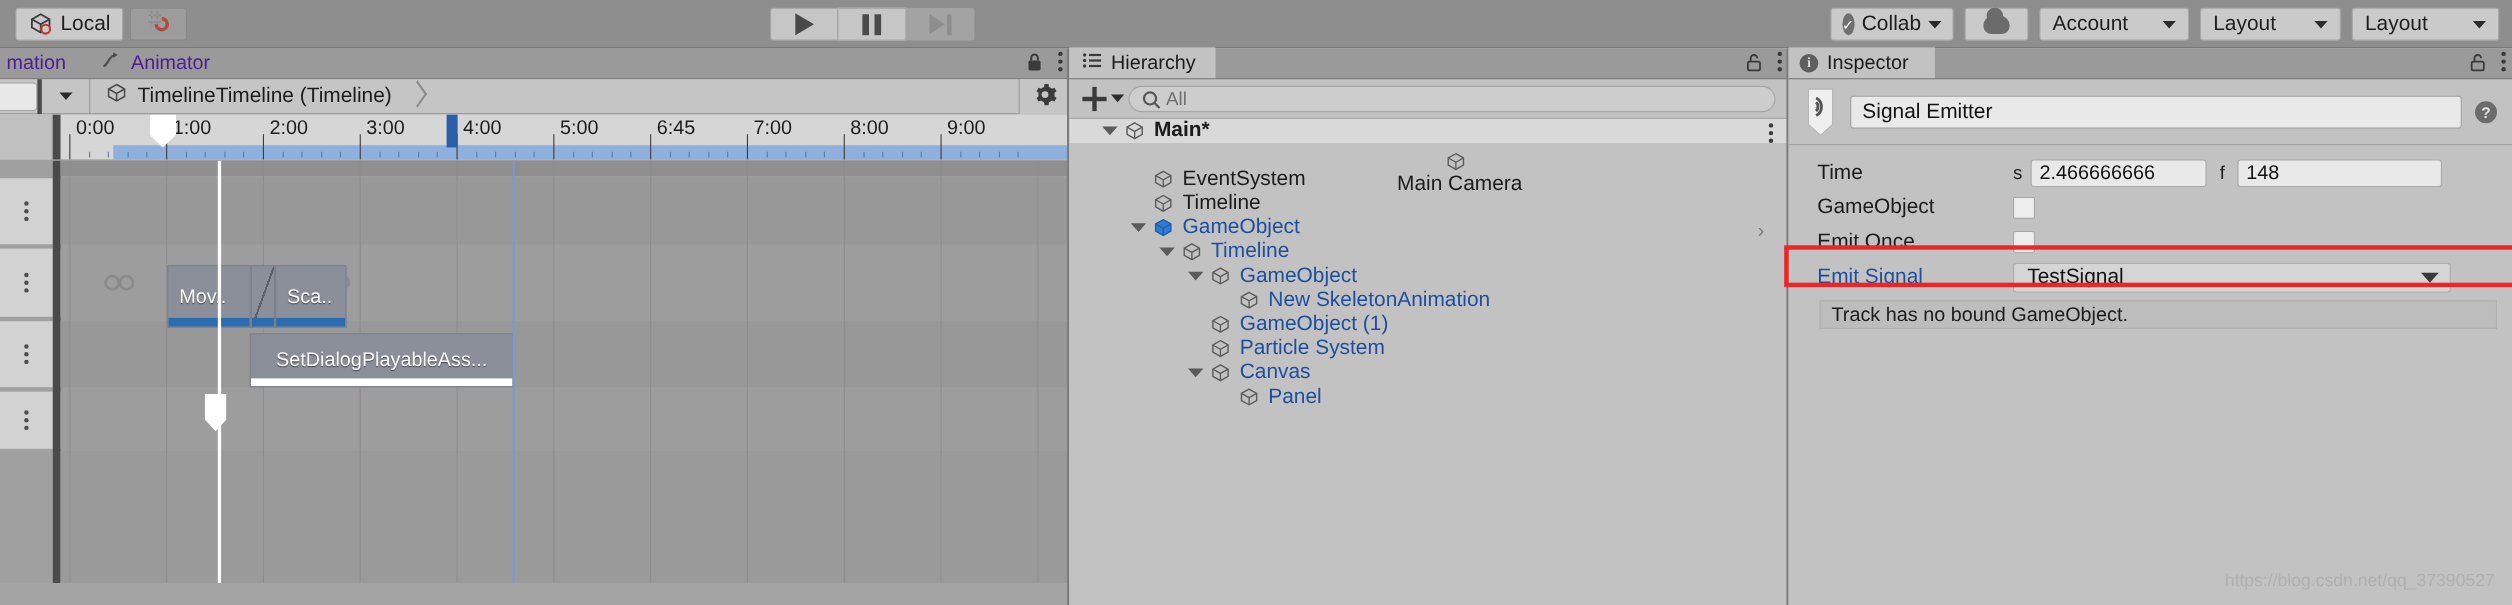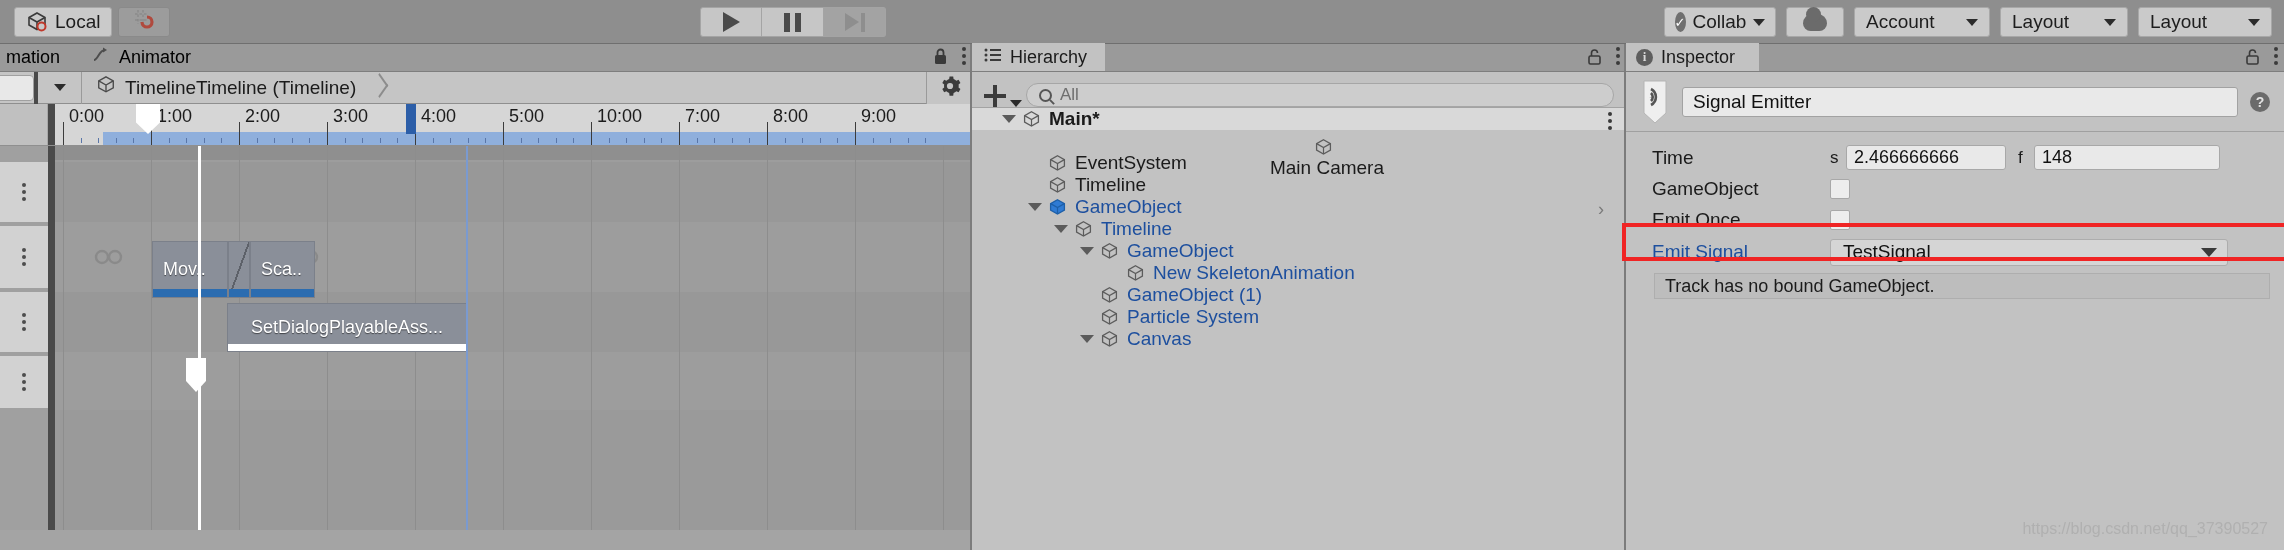--- a/index.html
+++ b/index.html
@@ -82,21 +82,21 @@
     position: absolute; left: 0; top: 44px; width: 972px; height: 506px;
     background: #a4a4a4;
   }
   .tl-tabbar {
     height: 28px; background: #9a9a9a; display: flex; align-items: flex-end;
     position: relative;
     border-bottom: 1px solid #7e7e7e;
   }
   .tl-tab {
     height: 28px; display: flex; align-items: center; gap: 7px;
-    padding: 0 16px; font-size: 18px; color: #000000;
+    padding: 0 16px; font-size: 18px; color: #4c1d95;
   }
   .tl-tab.cut { padding-left: 0; }
   .tabbar-right {
     position: absolute; right: 6px; top: 3px;
     display: flex; align-items: center; gap: 14px;
   }
   .lock-ico { width: 15px; height: 17px; position: relative; }
   .kebab { display: flex; flex-direction: column; gap: 3px; align-items: center; }
   .kebab i { width: 4px; height: 4px; background: #3a3a3a; border-radius: 50%; display:block; }
 
@@ -214,21 +214,21 @@
   }
   .hier-tabbar {
     height:28px; background:#9a9a9a; display:flex; align-items:flex-end; position:relative;
     border-bottom: 1px solid #7e7e7e;
   }
   .hier-tab {
     height:28px; background:#c2c2c2; display:flex; align-items:center; gap:8px;
     padding:0 18px 0 12px; font-size:18px; color:#1b1b1b;
   }
   .hier-toolrow {
-    height:36px; background:#c2c2c2; display:flex; align-items:flex-end; gap:4px;
+    height:36px; background:#c2c2c2; display:flex; align-items:center; gap:4px;
     padding: 0 12px; border-bottom: 1px solid #a3a3a3;
   }
   .plus-ico { position:relative; width:22px; height:22px; }
   .plus-ico:before, .plus-ico:after {
     content:''; position:absolute; background:#3b3b3b;
   }
   .plus-ico:before { left:0; top:9px; width:22px; height:4px; }
   .plus-ico:after { left:9px; top:0; width:4px; height:22px; }
   .search-box {
     flex:1; height:24px; background:#cdcdcd; border:1px solid #a6a6a6;
@@ -483,21 +483,21 @@
           <span class="r-minor" style="left: 432.6px;"></span>
           <span class="r-minor" style="left: 450.2px;"></span>
           <span class="r-minor" style="left: 467.8px;"></span>
           <span class="r-minor" style="left: 485.4px;"></span>
           <span class="r-label" style="left: 509px;">5:00</span>
           <span class="r-major" style="left: 503px;"></span>
           <span class="r-minor" style="left: 520.6px;"></span>
           <span class="r-minor" style="left: 538.2px;"></span>
           <span class="r-minor" style="left: 555.8px;"></span>
           <span class="r-minor" style="left: 573.4px;"></span>
-          <span class="r-label" style="left: 597px;">10:00</span>
+          <span class="r-label" style="left: 597px;">6:45</span>
           <span class="r-major" style="left: 591px;"></span>
           <span class="r-minor" style="left: 608.6px;"></span>
           <span class="r-minor" style="left: 626.2px;"></span>
           <span class="r-minor" style="left: 643.8px;"></span>
           <span class="r-minor" style="left: 661.4px;"></span>
           <span class="r-label" style="left: 685px;">7:00</span>
           <span class="r-major" style="left: 679px;"></span>
           <span class="r-minor" style="left: 696.6px;"></span>
           <span class="r-minor" style="left: 714.2px;"></span>
           <span class="r-minor" style="left: 731.8px;"></span>
@@ -766,20 +766,30 @@
         <div class="h-row" style="padding-left: 108px;">
           <span class="tri"></span>
           <span class="cubeico">
             <svg width="19" height="19" viewBox="0 0 22 22">
               <path d="M11 2 L19 6.5 L19 14 L11 18.5 L3 14 L3 6.5 Z" fill="none" stroke="#5c5c5c" stroke-width="1.5"></path>
               <path d="M3 6.5 L11 11 L19 6.5 M11 11 L11 18.5" fill="none" stroke="#5c5c5c" stroke-width="1.4"></path>
             </svg>
           </span>
           <span class="lbl blue">Canvas</span>
         </div>
+        <div class="h-row" style="padding-left: 134px;">
+          <span class="tri hidden"></span>
+          <span class="cubeico">
+            <svg width="19" height="19" viewBox="0 0 22 22">
+              <path d="M11 2 L19 6.5 L19 14 L11 18.5 L3 14 L3 6.5 Z" fill="none" stroke="#5c5c5c" stroke-width="1.5"></path>
+              <path d="M3 6.5 L11 11 L19 6.5 M11 11 L11 18.5" fill="none" stroke="#5c5c5c" stroke-width="1.4"></path>
+            </svg>
+          </span>
+          <span class="lbl blue">Panel</span>
+        </div>
       </div>
   </div>
 
   <div class="panel-sep-v" style="left:1624px;"></div>
 
   <div class="insp-panel">
     <div class="insp-tabbar">
       <div class="insp-tab">
         <span class="info-ico">i</span>
         <span>Inspector</span>

